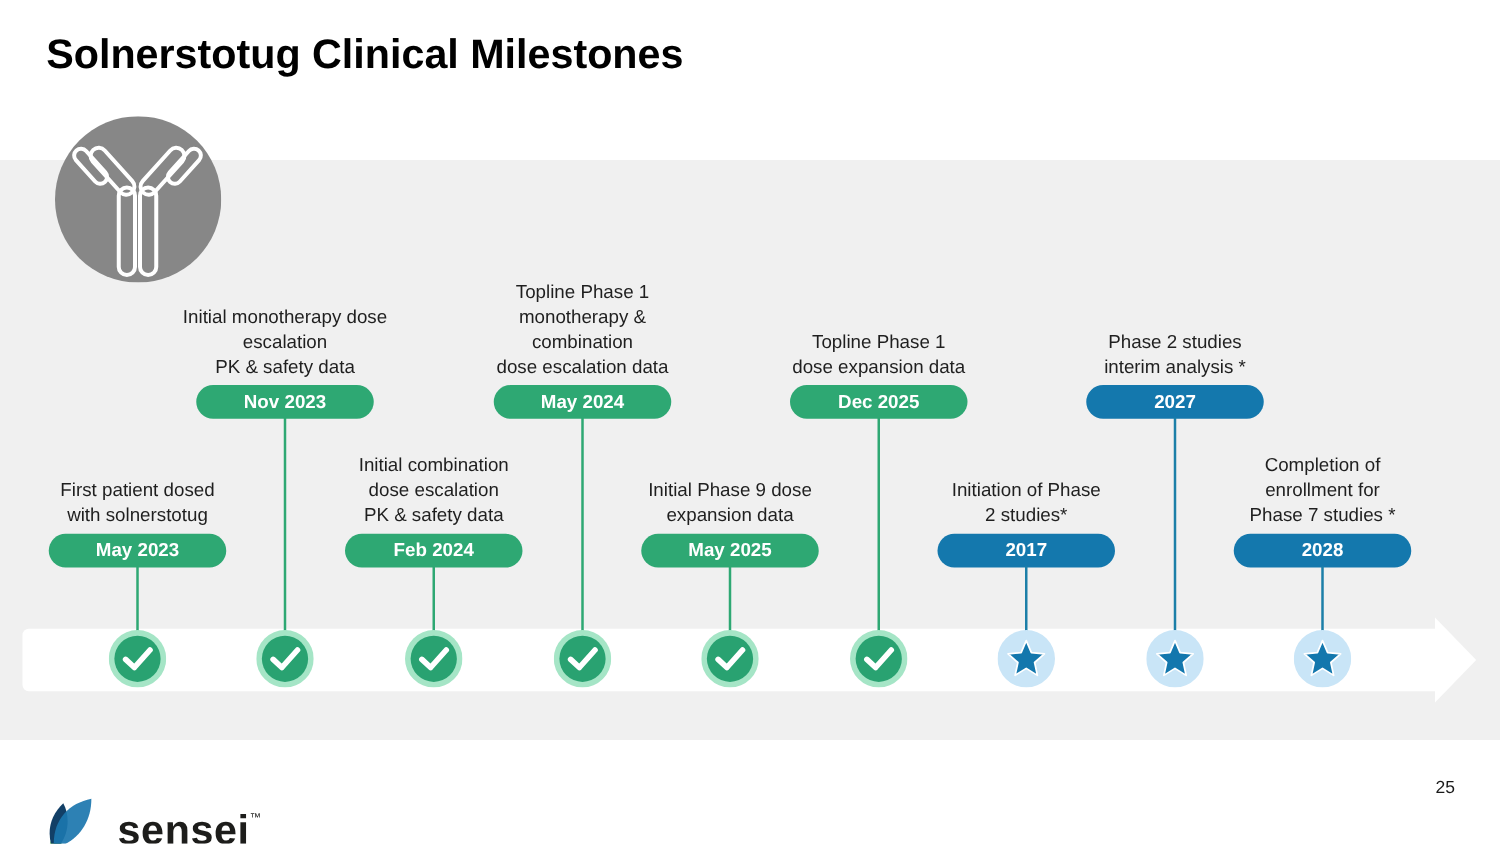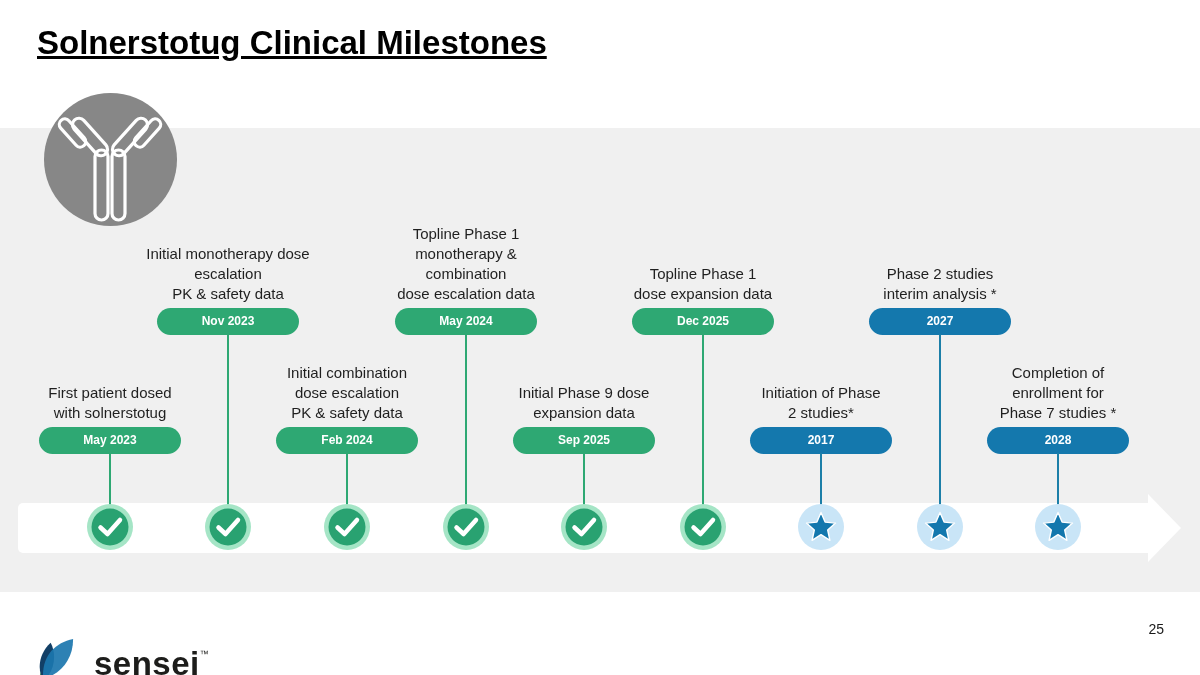--- a/index.html
+++ b/index.html
@@ -1,37 +1,37 @@
 <!DOCTYPE html>
 <html><head>
 <meta charset="utf-8">
 <style>
   html,body{margin:0;padding:0;background:#fff;}
   .slide{position:relative;width:1200px;height:675px;background:#ffffff;overflow:hidden;
          font-family:"Liberation Sans",sans-serif;}
   .gray-band{position:absolute;left:0;top:128px;width:1200px;height:464px;background:#f0f0f0;}
-  .title{position:absolute;left:37px;top:24px;font-size:33px;font-weight:bold;color:#000;text-decoration:underline;}
+  .title{position:absolute;left:37px;top:24px;font-size:33px;font-weight:bold;color:#000;}
   .antibody-badge{position:absolute;left:44px;top:93px;width:133px;height:133px;}
 
   
   .band{position:absolute;left:18px;top:503px;width:1130px;height:50px;background:#fff;
         border-radius:5px 0 0 5px;z-index:1;}
   .band-head{position:absolute;left:1148px;top:494px;width:0;height:0;z-index:1;
         border-left:33px solid #fff;border-top:34px solid transparent;border-bottom:34px solid transparent;}
 
   
   .ms{position:absolute;top:0;height:675px;width:230px;left:calc(var(--cx) - 115px);z-index:2;}
   .c0{--cx:110px}.c1{--cx:228px}.c2{--cx:347px}.c3{--cx:466px}.c4{--cx:584px}
   .c5{--cx:703px}.c6{--cx:821px}.c7{--cx:940px}.c8{--cx:1058px}
   .m-label{position:absolute;left:0;width:230px;text-align:center;font-size:15px;line-height:20px;
            color:#1f1f1f;white-space:pre-line;}
   .top .m-label{bottom:371px;}
   .bottom .m-label{bottom:252px;}
   .m-pill{position:absolute;left:44px;width:142px;height:27px;border-radius:14px;text-align:center;
-          line-height:27px;font-size:12px;font-weight:bold;color:#fff;}
+          line-height:27px;font-size:15px;font-weight:bold;color:#fff;}
   .top .m-pill{top:308px;}
   .bottom .m-pill{top:427px;}
   .green .m-pill{background:#2ea873;}
   .blue .m-pill{background:#1478ad;text-align:center;}
   .m-line{position:absolute;left:114px;width:2px;}
   .top .m-line{top:334px;height:193px;}
   .bottom .m-line{top:453px;height:74px;}
   .green .m-line{background:#2ea873;}
   .blue .m-line{background:#1c7fa8;}
   .m-marker{position:absolute;left:92px;top:504px;width:46px;height:46px;}
@@ -134,21 +134,21 @@
           <circle cx="23" cy="23" r="23" fill="#a5e5c6"></circle>
           <circle cx="23" cy="23" r="18.5" fill="#29a271"></circle>
           <polyline points="13.5,23.5 20.5,30 33,16" fill="none" stroke="#fff" stroke-width="4.5" stroke-linecap="round" stroke-linejoin="round"></polyline>
         </svg>
     </div>
   </div>
 
   <div class="ms bottom green c4">
     <div class="m-label">Initial Phase 9 dose
 expansion data</div>
-    <div class="m-pill"><span>Sep 2025</span></div>
+    <div class="m-pill"><span>May 2025</span></div>
     <div class="m-line"></div>
     <div class="m-marker">
       <svg width="46" height="46" viewBox="0 0 46 46">
           <circle cx="23" cy="23" r="23" fill="#a5e5c6"></circle>
           <circle cx="23" cy="23" r="18.5" fill="#29a271"></circle>
           <polyline points="13.5,23.5 20.5,30 33,16" fill="none" stroke="#fff" stroke-width="4.5" stroke-linecap="round" stroke-linejoin="round"></polyline>
         </svg>
     </div>
   </div>
 

